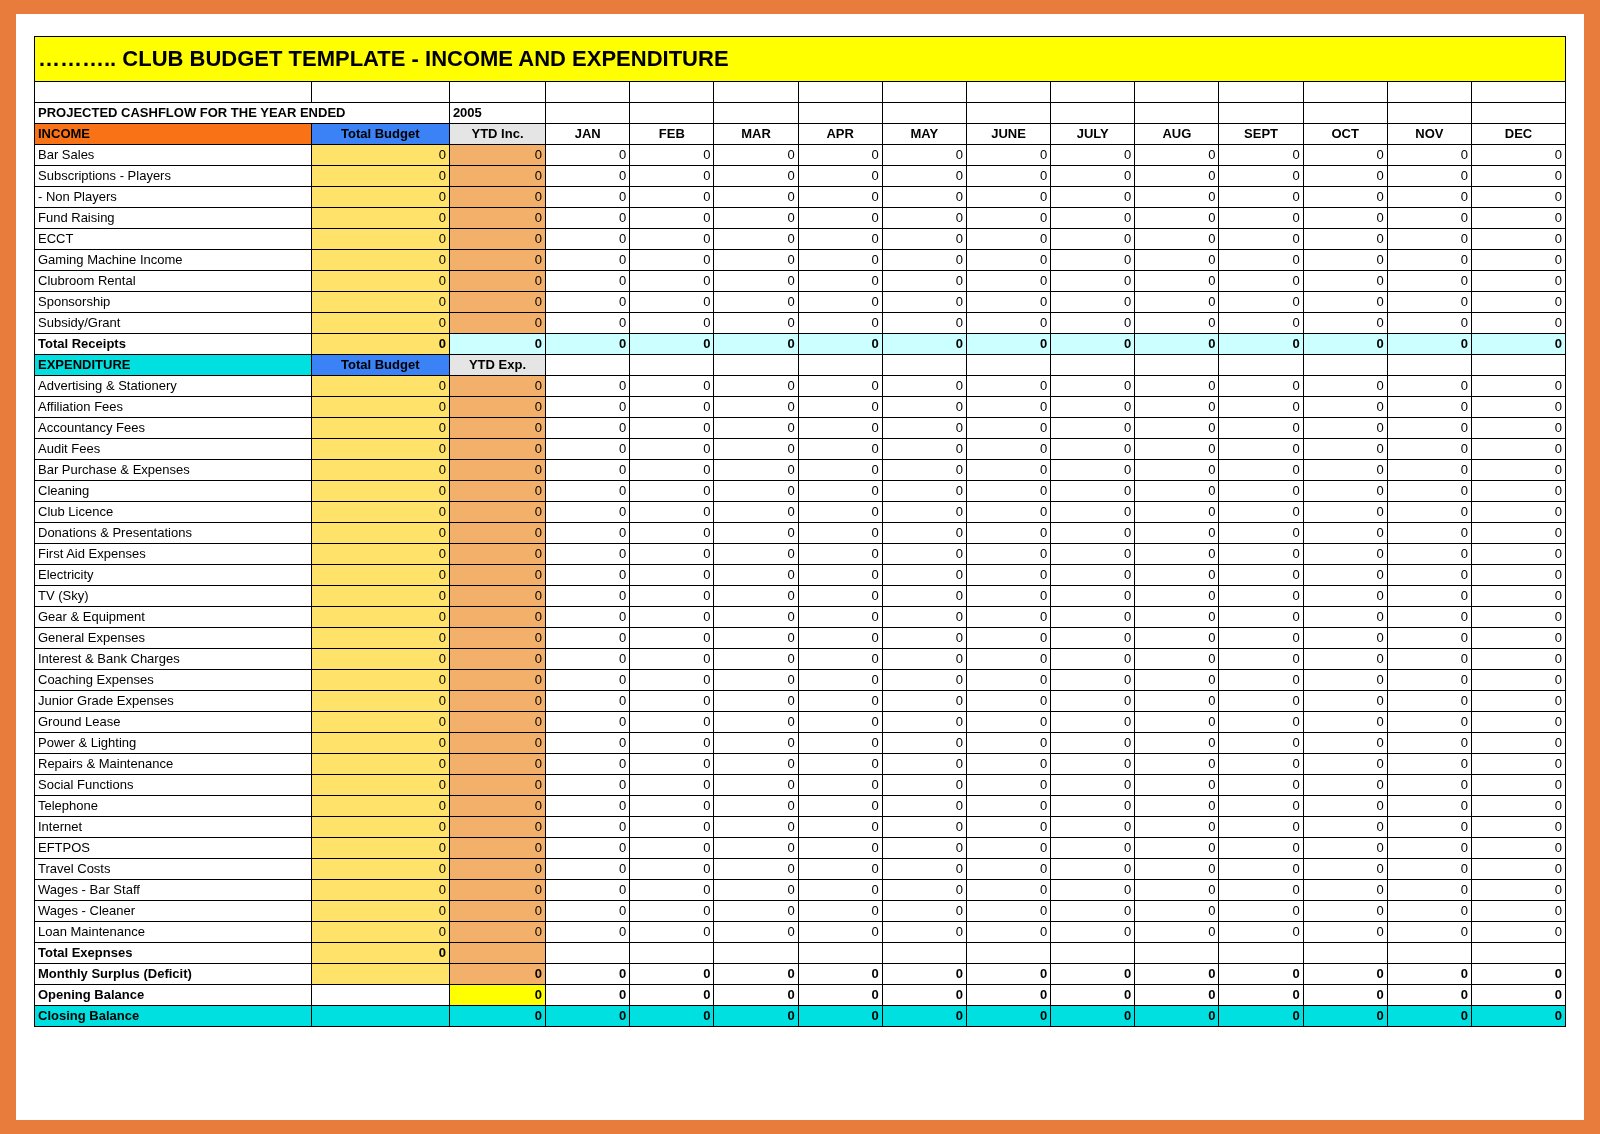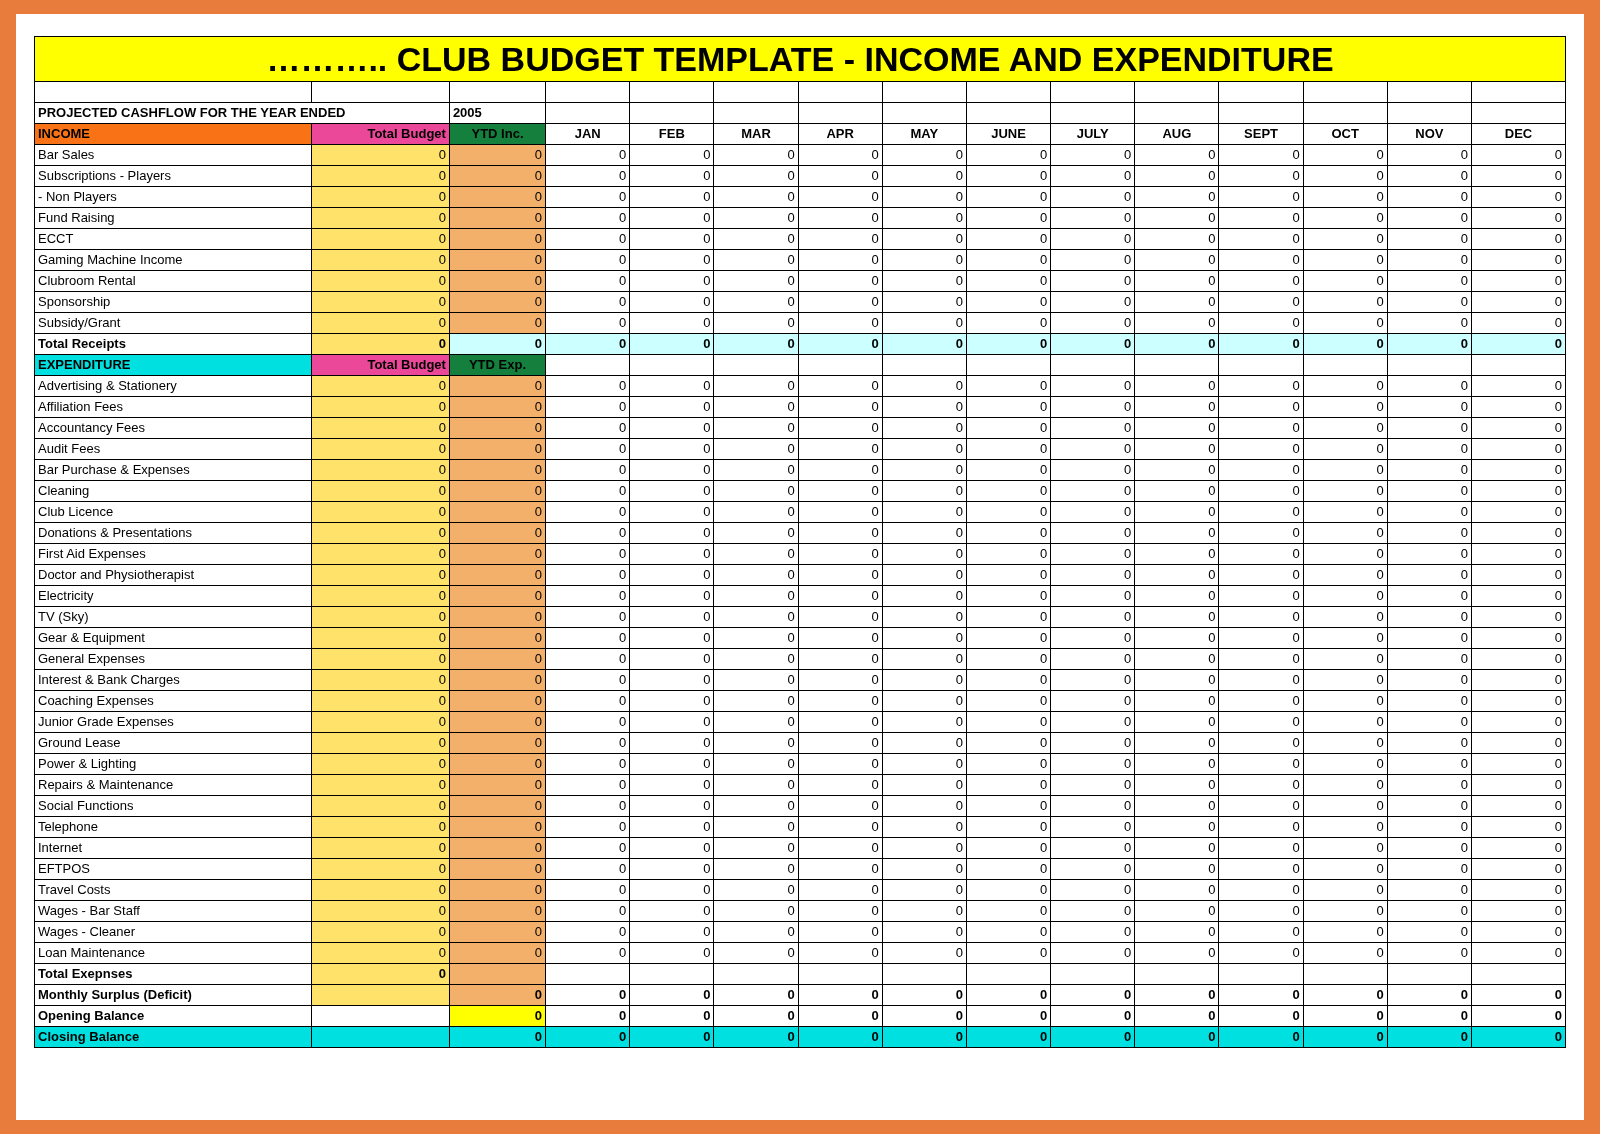--- a/index.html
+++ b/index.html
@@ -35,42 +35,41 @@
     padding: 1px 3px;
     height: 18px;
     line-height: 18px;
     font-size: 13px;
     overflow: hidden;
     white-space: nowrap;
   }
   .title-row td {
     background: #ffff00;
     font-weight: bold;
-    font-size: 34px;
-    text-align: center;
+    font-size: 22px;
     height: 42px;
     line-height: 42px;
   }
   .blank-row td {
     background: #fff;
   }
   .cashflow-row td {
     font-weight: bold;
     background: #fff;
   }
   .income-header td,
   .expend-header td {
     font-weight: bold;
   }
   .income-header .label-col { background: #f97316; }
   .expend-header .label-col { background: #00e0e0; }
   .income-header .budget-col,
-  .expend-header .budget-col { background: #ec4899; text-align: right; }
+  .expend-header .budget-col { background: #3b82f6; text-align: center; }
   .income-header .ytd-col,
-  .expend-header .ytd-col { background: #15803d; text-align: center; }
+  .expend-header .ytd-col { background: #e5e5e5; text-align: center; }
   .income-header .month-col,
   .expend-header .month-col { background: #fff; text-align: center; }
 
   .data-row .label-col { background: #fff; text-align: left; }
   .data-row .budget-col { background: #ffe26a; text-align: right; }
   .data-row .ytd-col { background: #f3b06a; text-align: right; }
   .data-row .month-col { background: #fff; text-align: right; }
 
   .total-receipts .label-col,
   .total-expenses .label-col,
@@ -537,37 +536,20 @@
             <td class="month-col">0</td>
             <td class="month-col">0</td>
             <td class="month-col">0</td>
             <td class="month-col">0</td>
             <td class="month-col">0</td>
             <td class="month-col">0</td>
             <td class="month-col">0</td>
             <td class="month-col">0</td>
           </tr>
           <tr class="data-row">
-            <td class="label-col">Doctor and Physiotherapist</td>
-            <td class="budget-col">0</td>
-            <td class="ytd-col">0</td>
-            <td class="month-col">0</td>
-            <td class="month-col">0</td>
-            <td class="month-col">0</td>
-            <td class="month-col">0</td>
-            <td class="month-col">0</td>
-            <td class="month-col">0</td>
-            <td class="month-col">0</td>
-            <td class="month-col">0</td>
-            <td class="month-col">0</td>
-            <td class="month-col">0</td>
-            <td class="month-col">0</td>
-            <td class="month-col">0</td>
-          </tr>
-          <tr class="data-row">
             <td class="label-col">Electricity</td>
             <td class="budget-col">0</td>
             <td class="ytd-col">0</td>
             <td class="month-col">0</td>
             <td class="month-col">0</td>
             <td class="month-col">0</td>
             <td class="month-col">0</td>
             <td class="month-col">0</td>
             <td class="month-col">0</td>
             <td class="month-col">0</td>

